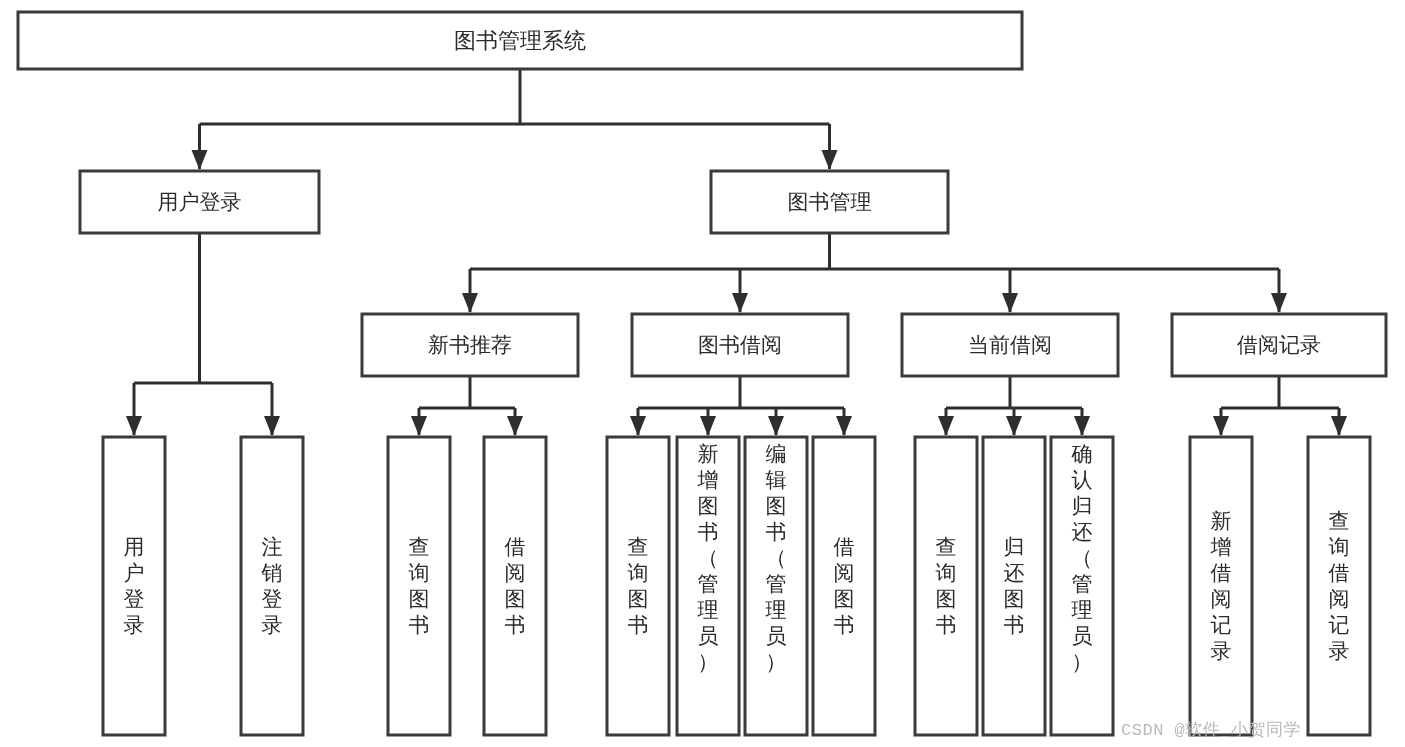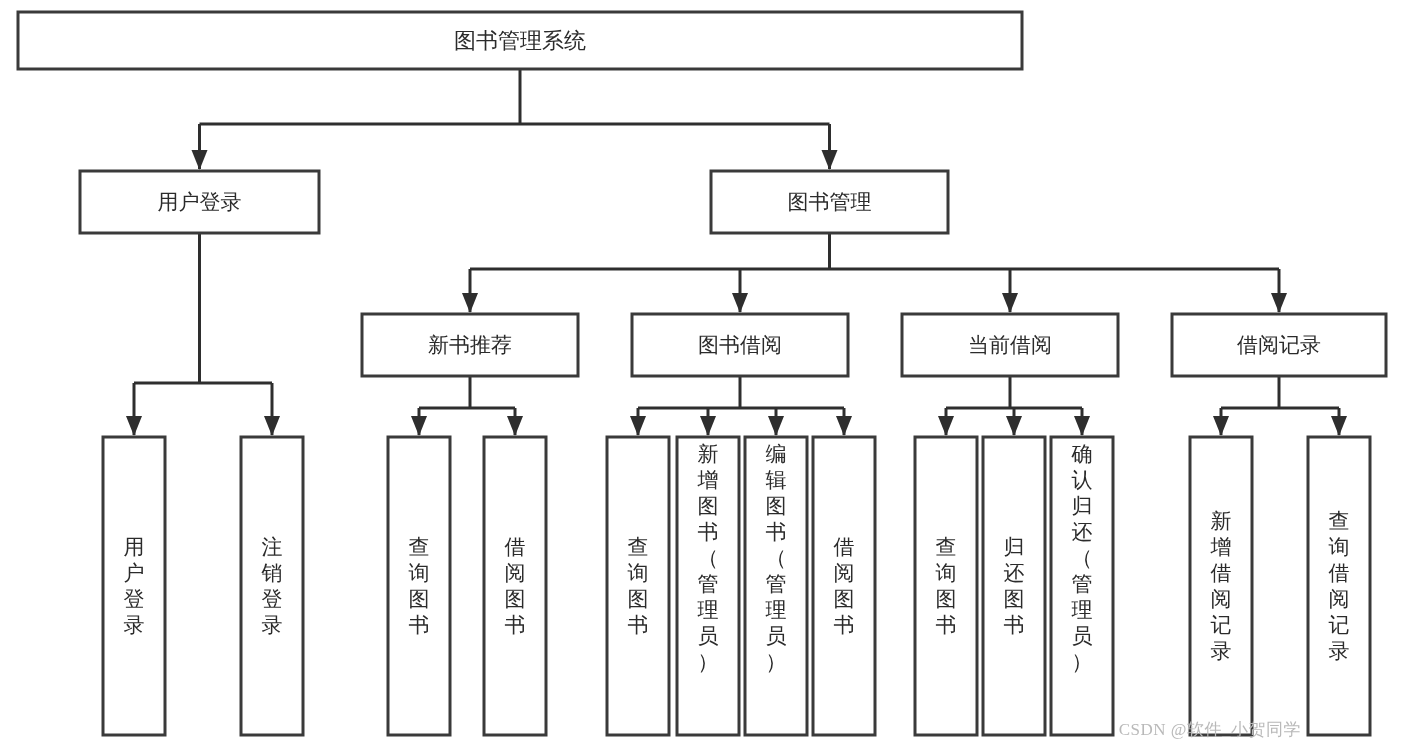--- a/index.html
+++ b/index.html
@@ -43,21 +43,21 @@
   .connector {
     stroke: #2e2e2e;
     stroke-width: 3;
     fill: none;
   }
   .arrow-head { fill: #2e2e2e; }
   .watermark {
     position: absolute;
     right: 12px;
     bottom: 6px;
-    font-family: Liberation Serif, serif;
+    font-family: Liberation Mono, monospace;
     font-size: 17px;
     color: #b9b9b9;
     white-space: nowrap;
     letter-spacing: 0.5px;
   }
 </style>
 </head>
 <body>
 
 <div id="diagram-root">

